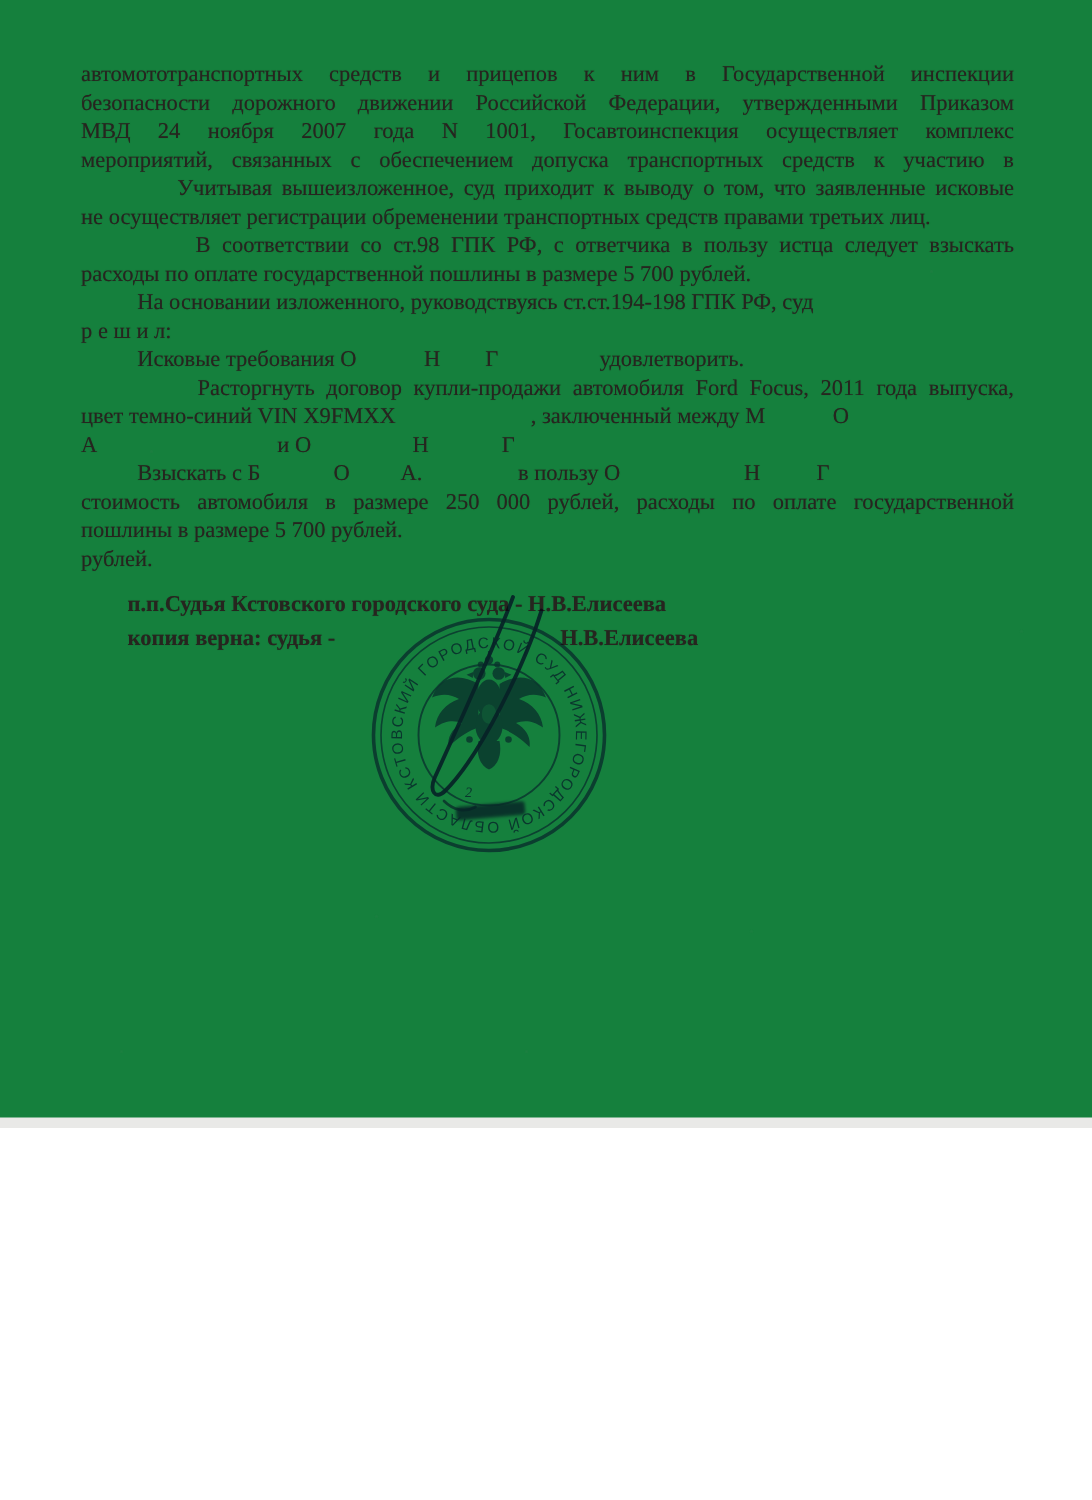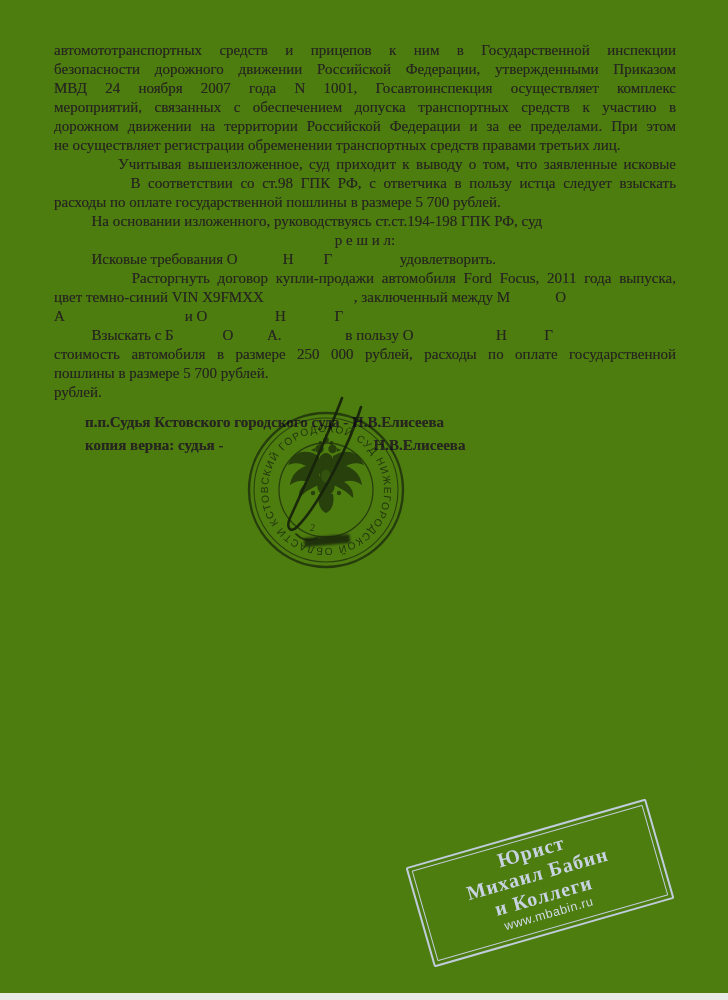--- a/index.html
+++ b/index.html
@@ -1,28 +1,28 @@
 <!DOCTYPE html>
 <html><head>
 <meta charset="utf-8">
 <style>
   html,body{margin:0;padding:0;}
   .page{
-    position:relative; width:728px; height:1000px;
-    background:#4d7c0f; overflow:hidden;
+    position:relative; width:728px; height:752px;
+    background:#15803d; overflow:hidden;
     font-family:"Liberation Serif", serif;
   }
   .doc{
     position:absolute; left:54px; top:41px; width:622px;
     font-size:15px; line-height:19px; color:#26251f;
     text-shadow:0 0 .5px rgba(40,40,36,.55);
   }
   .tline{white-space:normal;}
   .fill{text-align:justify; text-align-last:justify;}
-  .center{text-align:center;}
+  .center{text-align:left;}
   .sigblock{margin-top:9px; line-height:23px; padding-left:31px;font-weight:bold;}
   
   .seal{
     position:absolute; left:230px; top:388px; width:205px; height:185px;
     mix-blend-mode:multiply; opacity:.95; pointer-events:none;
   }
   
   .wm{
     position:absolute; left:415px; top:831px; width:246px; height:100px;
     transform:rotate(-16deg);
@@ -66,23 +66,22 @@
 <body>
 
 <div class="page">
   <div class="speckles"></div>
 
   <div class="doc">
     <div class="tline fill">автомототранспортных средств и прицепов к ним в Государственной инспекции</div>
     <div class="tline fill">безопасности дорожного движении Российской Федерации, утвержденными Приказом</div>
     <div class="tline fill">МВД 24 ноября 2007 года N 1001, Госавтоинспекция осуществляет комплекс</div>
     <div class="tline fill">мероприятий, связанных с обеспечением допуска транспортных средств к участию в</div>
-    <div class="tline fill">дорожном движении на территории Российской Федерации и за ее пределами. При этом</div>
+    <div class="tline fill">&nbsp;&nbsp;&nbsp;&nbsp;&nbsp;&nbsp;&nbsp;&nbsp;&nbsp;&nbsp;Учитывая вышеизложенное, суд приходит к выводу о том, что заявленные исковые</div>
     <div class="tline">не осуществляет регистрации обременении транспортных средств правами третьих лиц.</div>
-    <div class="tline fill">&nbsp;&nbsp;&nbsp;&nbsp;&nbsp;&nbsp;&nbsp;&nbsp;&nbsp;&nbsp;Учитывая вышеизложенное, суд приходит к выводу о том, что заявленные исковые</div>
     <div class="tline fill">&nbsp;&nbsp;&nbsp;&nbsp;&nbsp;&nbsp;&nbsp;&nbsp;&nbsp;&nbsp;В соответствии со ст.98 ГПК РФ, с ответчика в пользу истца следует взыскать</div>
     <div class="tline">расходы по оплате государственной пошлины в размере 5&nbsp;700 рублей.</div>
     <div class="tline">&nbsp;&nbsp;&nbsp;&nbsp;&nbsp;&nbsp;&nbsp;&nbsp;&nbsp;&nbsp;На основании изложенного, руководствуясь ст.ст.194-198 ГПК РФ, суд</div>
     <div class="tline center">р е ш и л:</div>
     <div class="tline">&nbsp;&nbsp;&nbsp;&nbsp;&nbsp;&nbsp;&nbsp;&nbsp;&nbsp;&nbsp;Исковые требования О&nbsp;&nbsp;&nbsp;&nbsp;&nbsp;&nbsp;&nbsp;&nbsp;&nbsp;&nbsp;&nbsp;&nbsp;Н&nbsp;&nbsp;&nbsp;&nbsp;&nbsp;&nbsp;&nbsp;&nbsp;Г&nbsp;&nbsp;&nbsp;&nbsp;&nbsp;&nbsp;&nbsp;&nbsp;&nbsp;&nbsp;&nbsp;&nbsp;&nbsp;&nbsp;&nbsp;&nbsp;&nbsp;&nbsp;удовлетворить.</div>
     <div class="tline fill">&nbsp;&nbsp;&nbsp;&nbsp;&nbsp;&nbsp;&nbsp;&nbsp;&nbsp;&nbsp;Расторгнуть договор купли-продажи автомобиля Ford Focus, 2011 года выпуска,</div>
     <div class="tline">цвет темно-синий VIN X9FMXX&nbsp;&nbsp;&nbsp;&nbsp;&nbsp;&nbsp;&nbsp;&nbsp;&nbsp;&nbsp;&nbsp;&nbsp;&nbsp;&nbsp;&nbsp;&nbsp;&nbsp;&nbsp;&nbsp;&nbsp;&nbsp;&nbsp;&nbsp;&nbsp;, заключенный между М&nbsp;&nbsp;&nbsp;&nbsp;&nbsp;&nbsp;&nbsp;&nbsp;&nbsp;&nbsp;&nbsp;&nbsp;О</div>
     <div class="tline">А&nbsp;&nbsp;&nbsp;&nbsp;&nbsp;&nbsp;&nbsp;&nbsp;&nbsp;&nbsp;&nbsp;&nbsp;&nbsp;&nbsp;&nbsp;&nbsp;&nbsp;&nbsp;&nbsp;&nbsp;&nbsp;&nbsp;&nbsp;&nbsp;&nbsp;&nbsp;&nbsp;&nbsp;&nbsp;&nbsp;&nbsp;&nbsp;и О&nbsp;&nbsp;&nbsp;&nbsp;&nbsp;&nbsp;&nbsp;&nbsp;&nbsp;&nbsp;&nbsp;&nbsp;&nbsp;&nbsp;&nbsp;&nbsp;&nbsp;&nbsp;Н&nbsp;&nbsp;&nbsp;&nbsp;&nbsp;&nbsp;&nbsp;&nbsp;&nbsp;&nbsp;&nbsp;&nbsp;&nbsp;Г</div>
     <div class="tline">&nbsp;&nbsp;&nbsp;&nbsp;&nbsp;&nbsp;&nbsp;&nbsp;&nbsp;&nbsp;Взыскать с Б&nbsp;&nbsp;&nbsp;&nbsp;&nbsp;&nbsp;&nbsp;&nbsp;&nbsp;&nbsp;&nbsp;&nbsp;&nbsp;О&nbsp;&nbsp;&nbsp;&nbsp;&nbsp;&nbsp;&nbsp;&nbsp;&nbsp;А.&nbsp;&nbsp;&nbsp;&nbsp;&nbsp;&nbsp;&nbsp;&nbsp;&nbsp;&nbsp;&nbsp;&nbsp;&nbsp;&nbsp;&nbsp;&nbsp;&nbsp;в пользу О&nbsp;&nbsp;&nbsp;&nbsp;&nbsp;&nbsp;&nbsp;&nbsp;&nbsp;&nbsp;&nbsp;&nbsp;&nbsp;&nbsp;&nbsp;&nbsp;&nbsp;&nbsp;&nbsp;&nbsp;&nbsp;&nbsp;Н&nbsp;&nbsp;&nbsp;&nbsp;&nbsp;&nbsp;&nbsp;&nbsp;&nbsp;&nbsp;Г</div>
     <div class="tline fill">стоимость автомобиля в размере 250&nbsp;000 рублей, расходы по оплате государственной</div>

